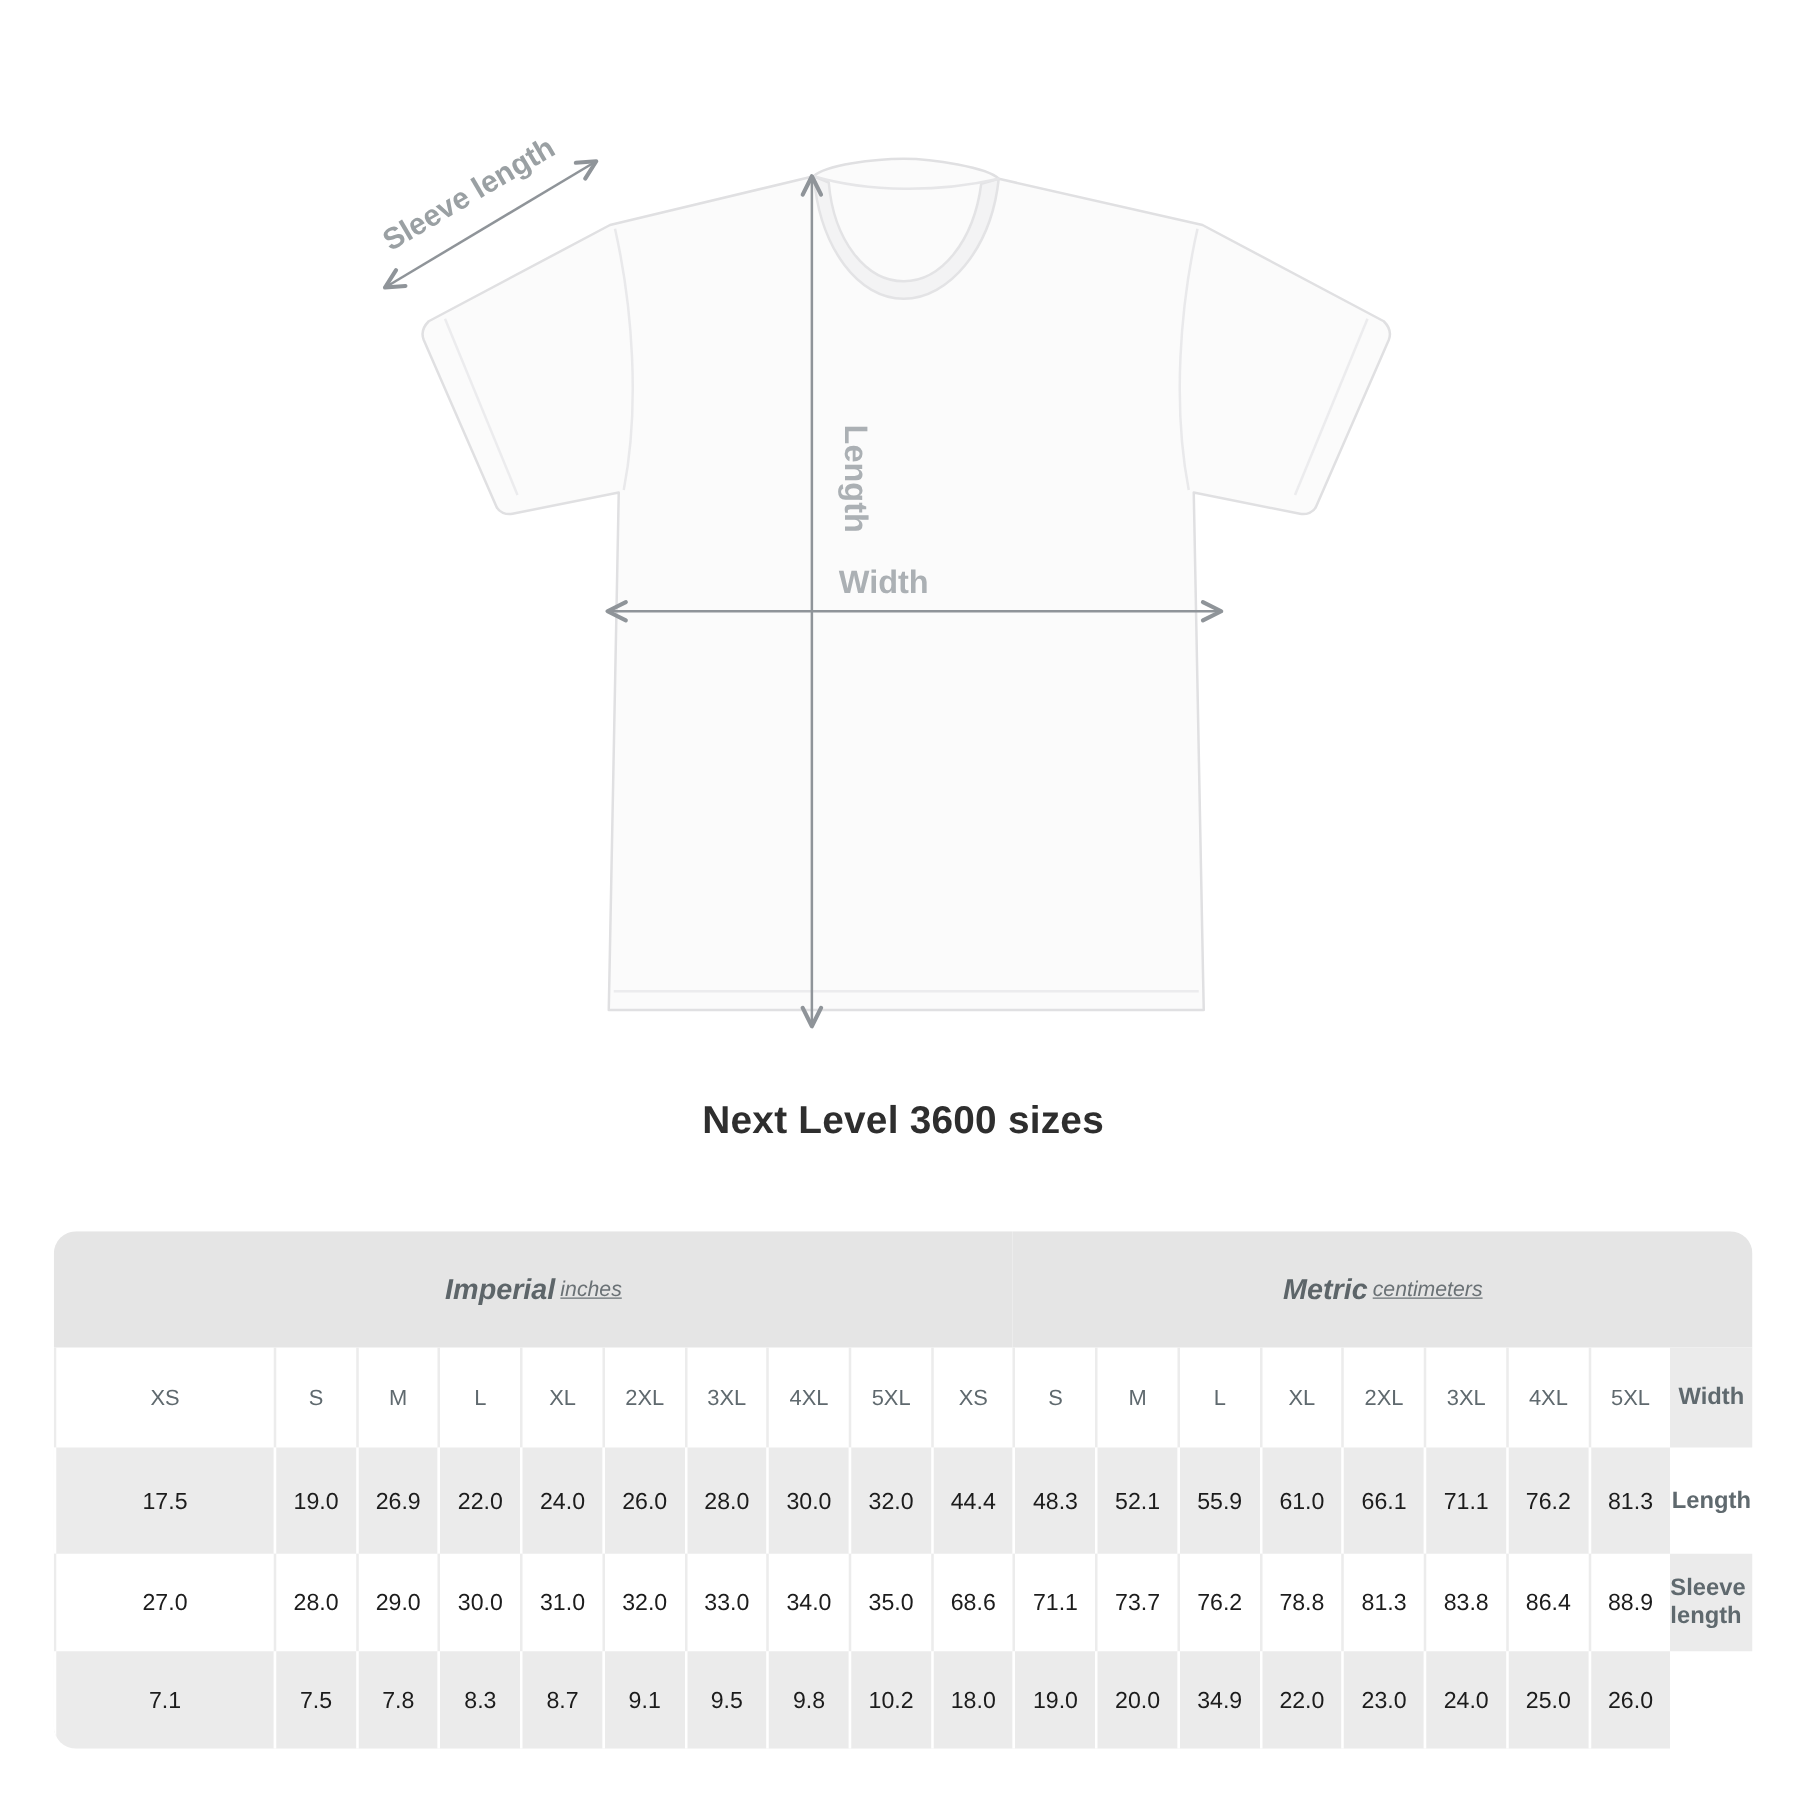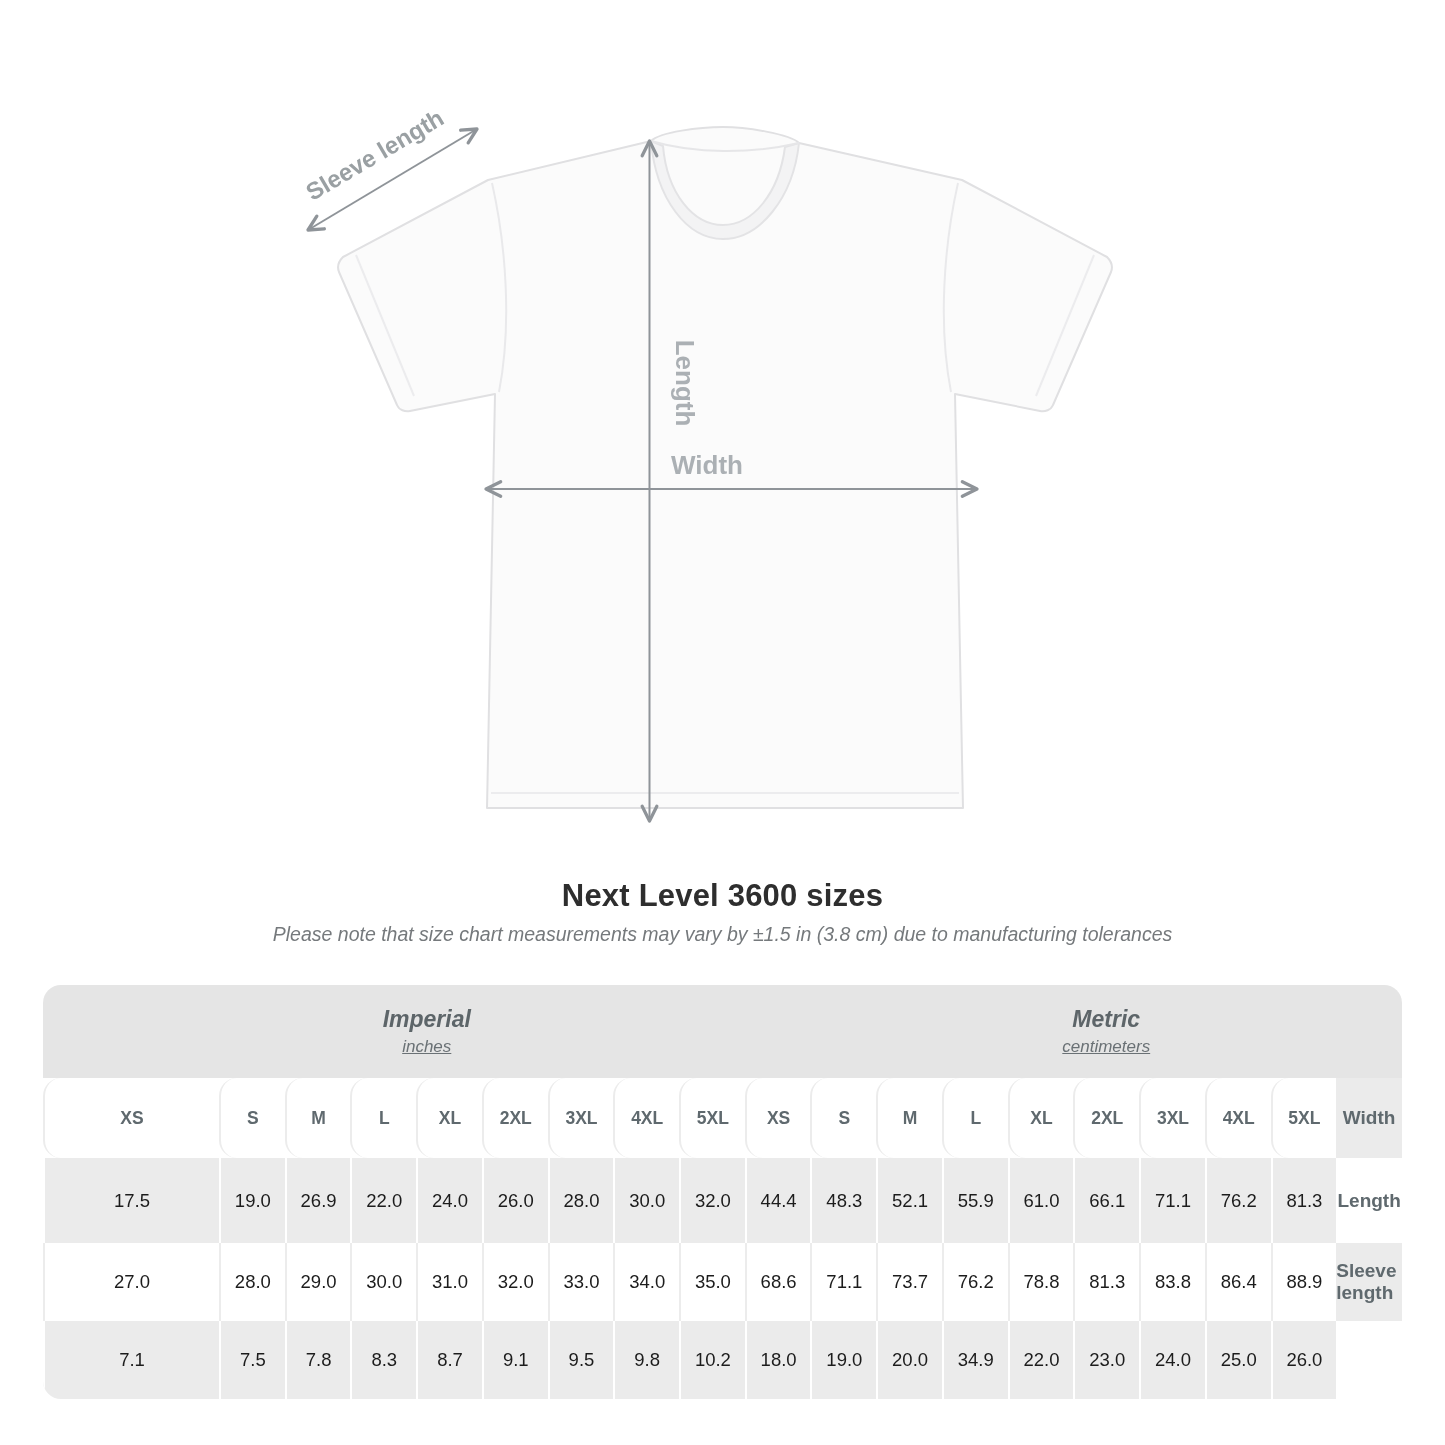--- a/index.html
+++ b/index.html
@@ -15,29 +15,29 @@
   .page-subtitle{margin-top:9px;font-size:19.5px;font-style:italic;color:#75797c;}
 
   
   .sizetable{
     position:absolute;left:43px;top:985px;width:1359px;
     display:grid;
     grid-template-columns:176px repeat(18, 1fr);
     grid-template-rows:93px 80px 85px 78px 78px;
     border-radius:18px;overflow:hidden;background:#ffffff;
   }
-  .band{background:#e5e5e5;display:flex;flex-direction:column;align-items:center;justify-content:center;gap:4px;}
+  .band{background:#e5e5e5;display:flex;flex-direction:row;align-items:center;justify-content:center;gap:4px;}
   .band-imperial{grid-column:1/11;}
   .band-metric{grid-column:11/20;}
   .band-title{font-size:23px;font-weight:bold;font-style:italic;color:#5d6569;}
   .band-sub{font-size:17px;font-style:italic;color:#6a7175;text-decoration:underline;}
 
   .c{display:flex;align-items:center;justify-content:center;}
   .lab{font-weight:bold;color:#5f696e;font-size:19px;}
-  .hd{font-weight:bold;color:#5f696e;font-size:17.5px;border-radius:18px;}
+  .hd{font-weight:normal;color:#5f696e;font-size:17.5px;}
   .d{color:#1c1c1c;font-size:18.5px;}
   .hd,.d{border-left:2px solid #ececec;}
   .rg{background:#ebebeb;}
   .rg.d{border-left-color:#ffffff;}
 </style>
 </head>
 <body>
 
 <div class="stage">
 
@@ -93,21 +93,20 @@
       <line x1="486" y1="489" x2="977" y2="489" marker-start="url(#ah)" marker-end="url(#ah)"></line>
     </g>
 
     <text transform="translate(379,162) rotate(-30.5)" text-anchor="middle" font-size="24" font-weight="bold" fill="#9aa0a3">Sleeve length</text>
     <text transform="translate(676,383) rotate(90)" text-anchor="middle" font-size="26" font-weight="bold" fill="#abb0b4">Length</text>
     <text x="707" y="474" text-anchor="middle" font-size="26" font-weight="bold" fill="#abb0b4">Width</text>
   </svg>
 
   <div class="title-block">
     <div class="page-title">Next Level 3600 sizes</div>
-    <div class="page-subtitle">Please note that size chart measurements may vary by ±1.5 in (3.8 cm) due to manufacturing tolerances</div>
   </div>
 
   <div class="sizetable">
 
     <div class="band band-imperial">
       <div class="band-title">Imperial</div>
       <div class="band-sub">inches</div>
     </div>
     <div class="band band-metric">
       <div class="band-title">Metric</div>

